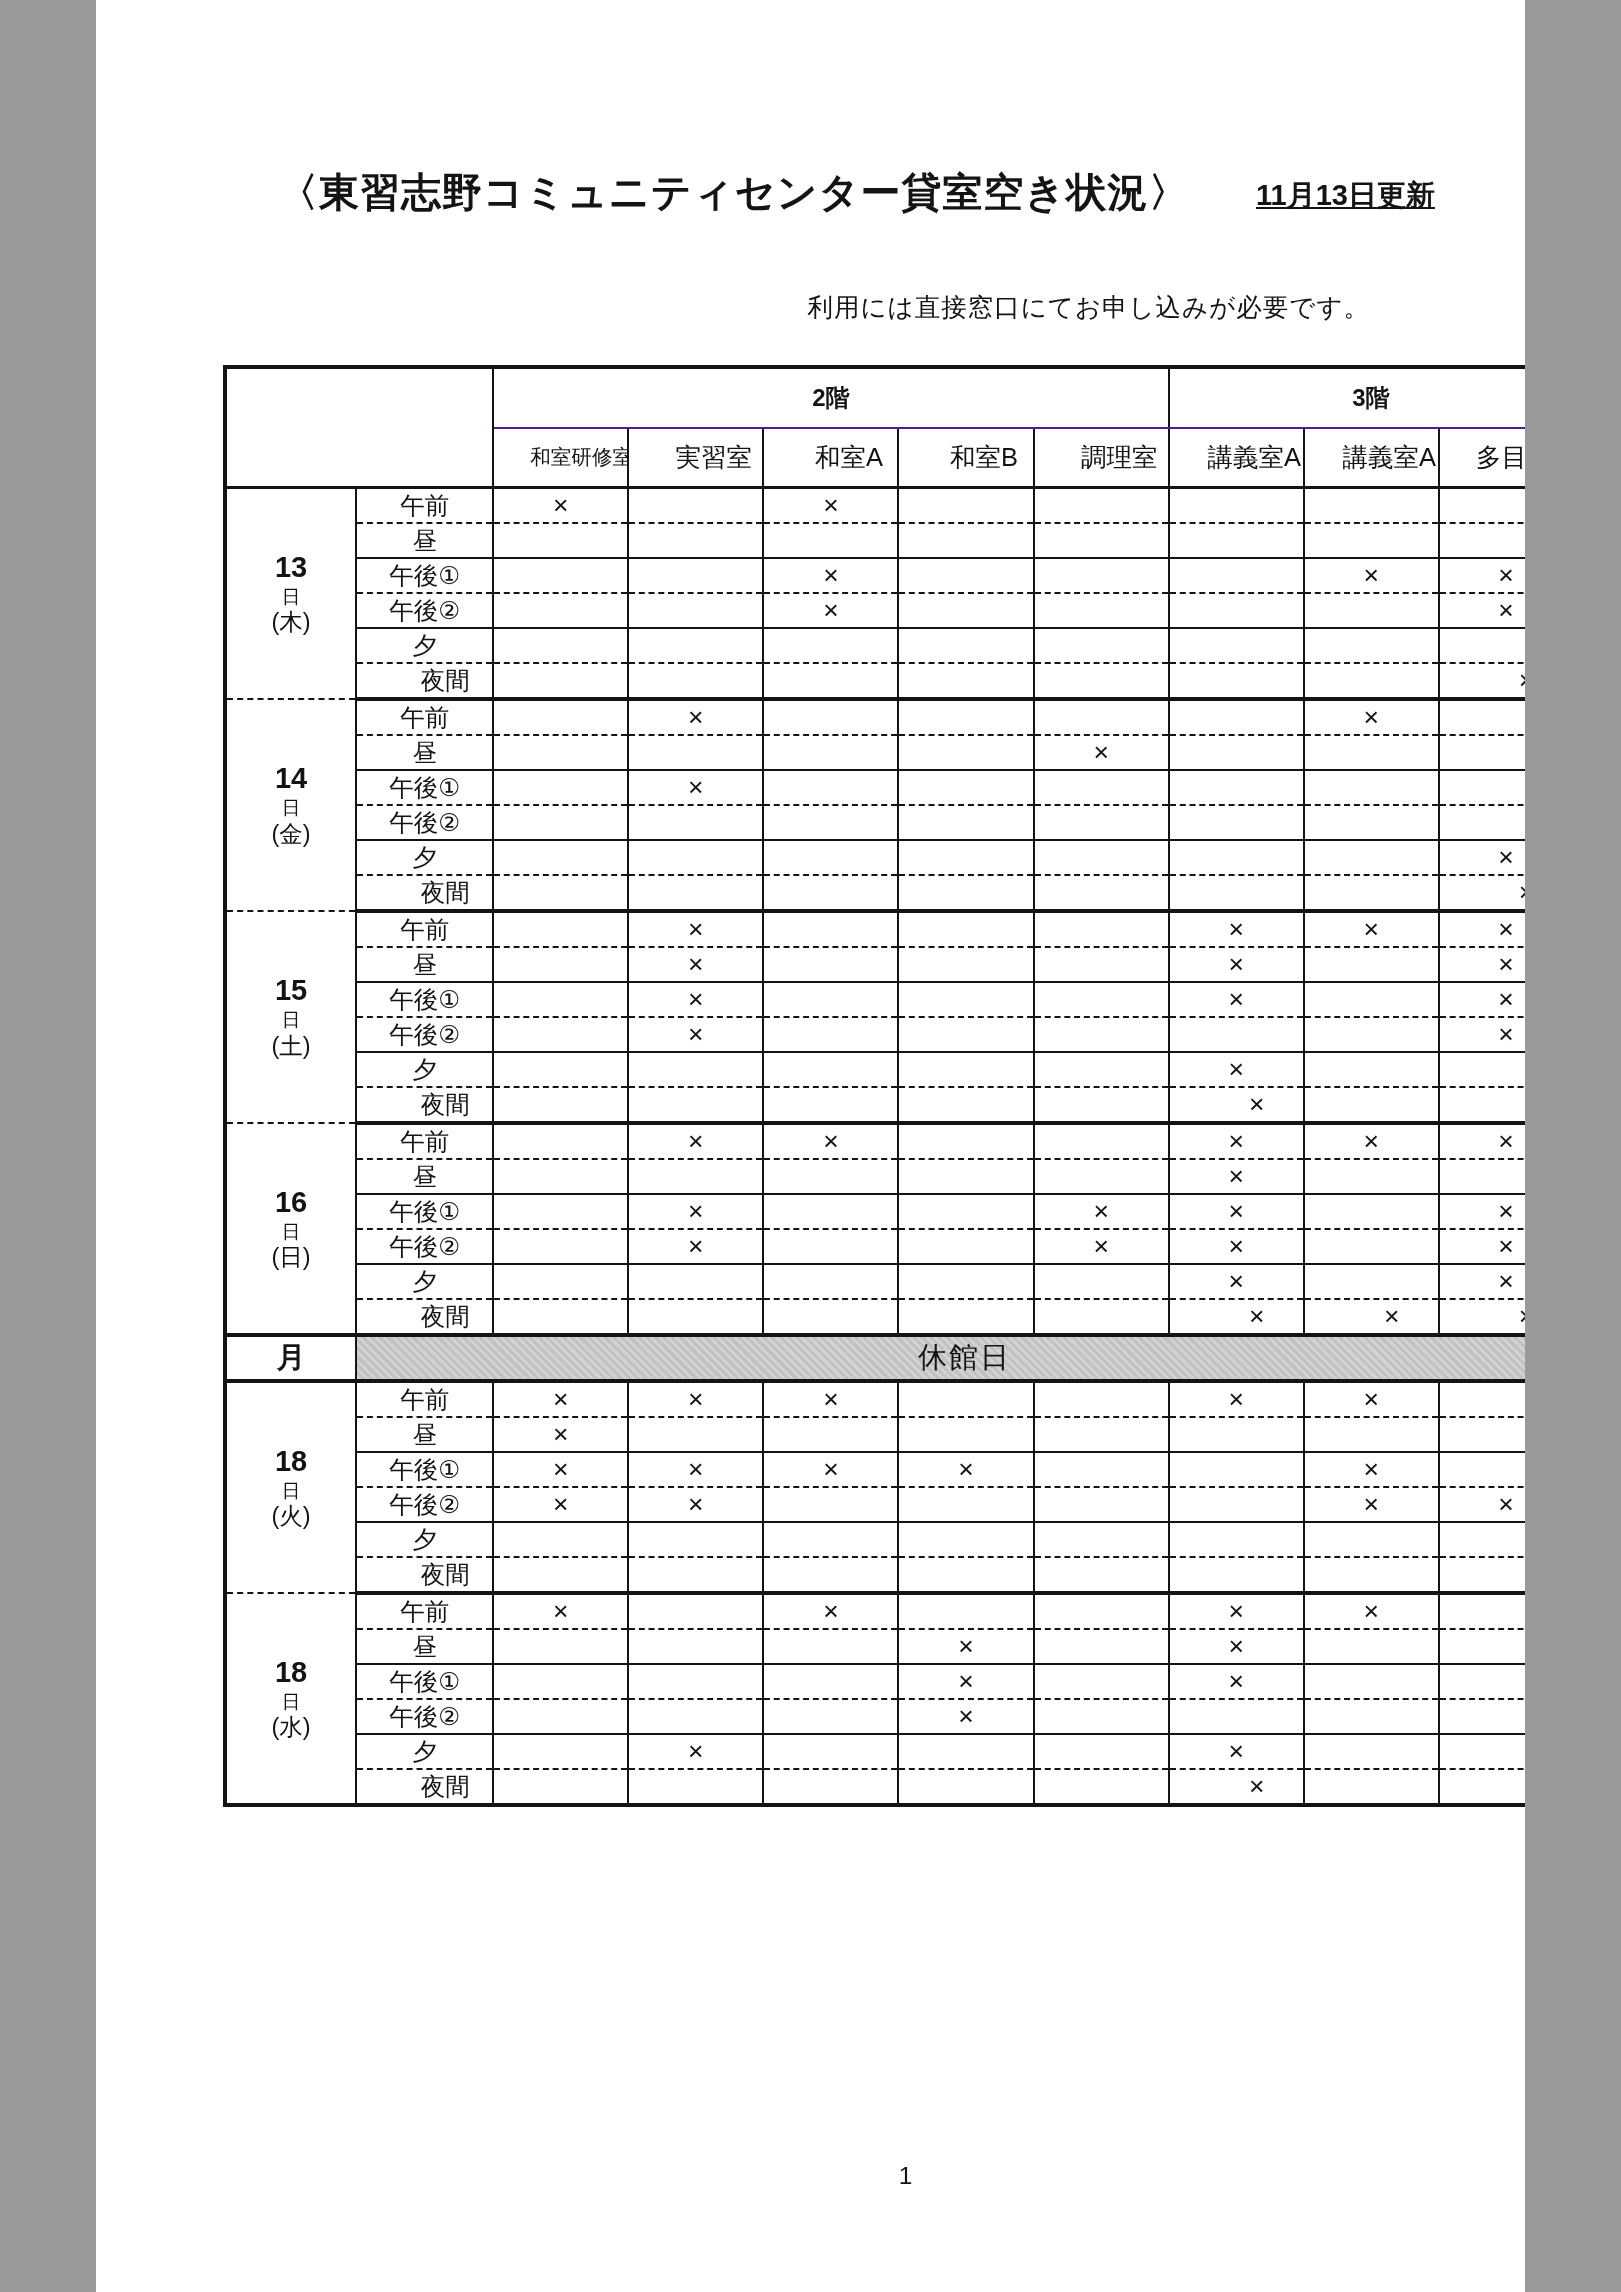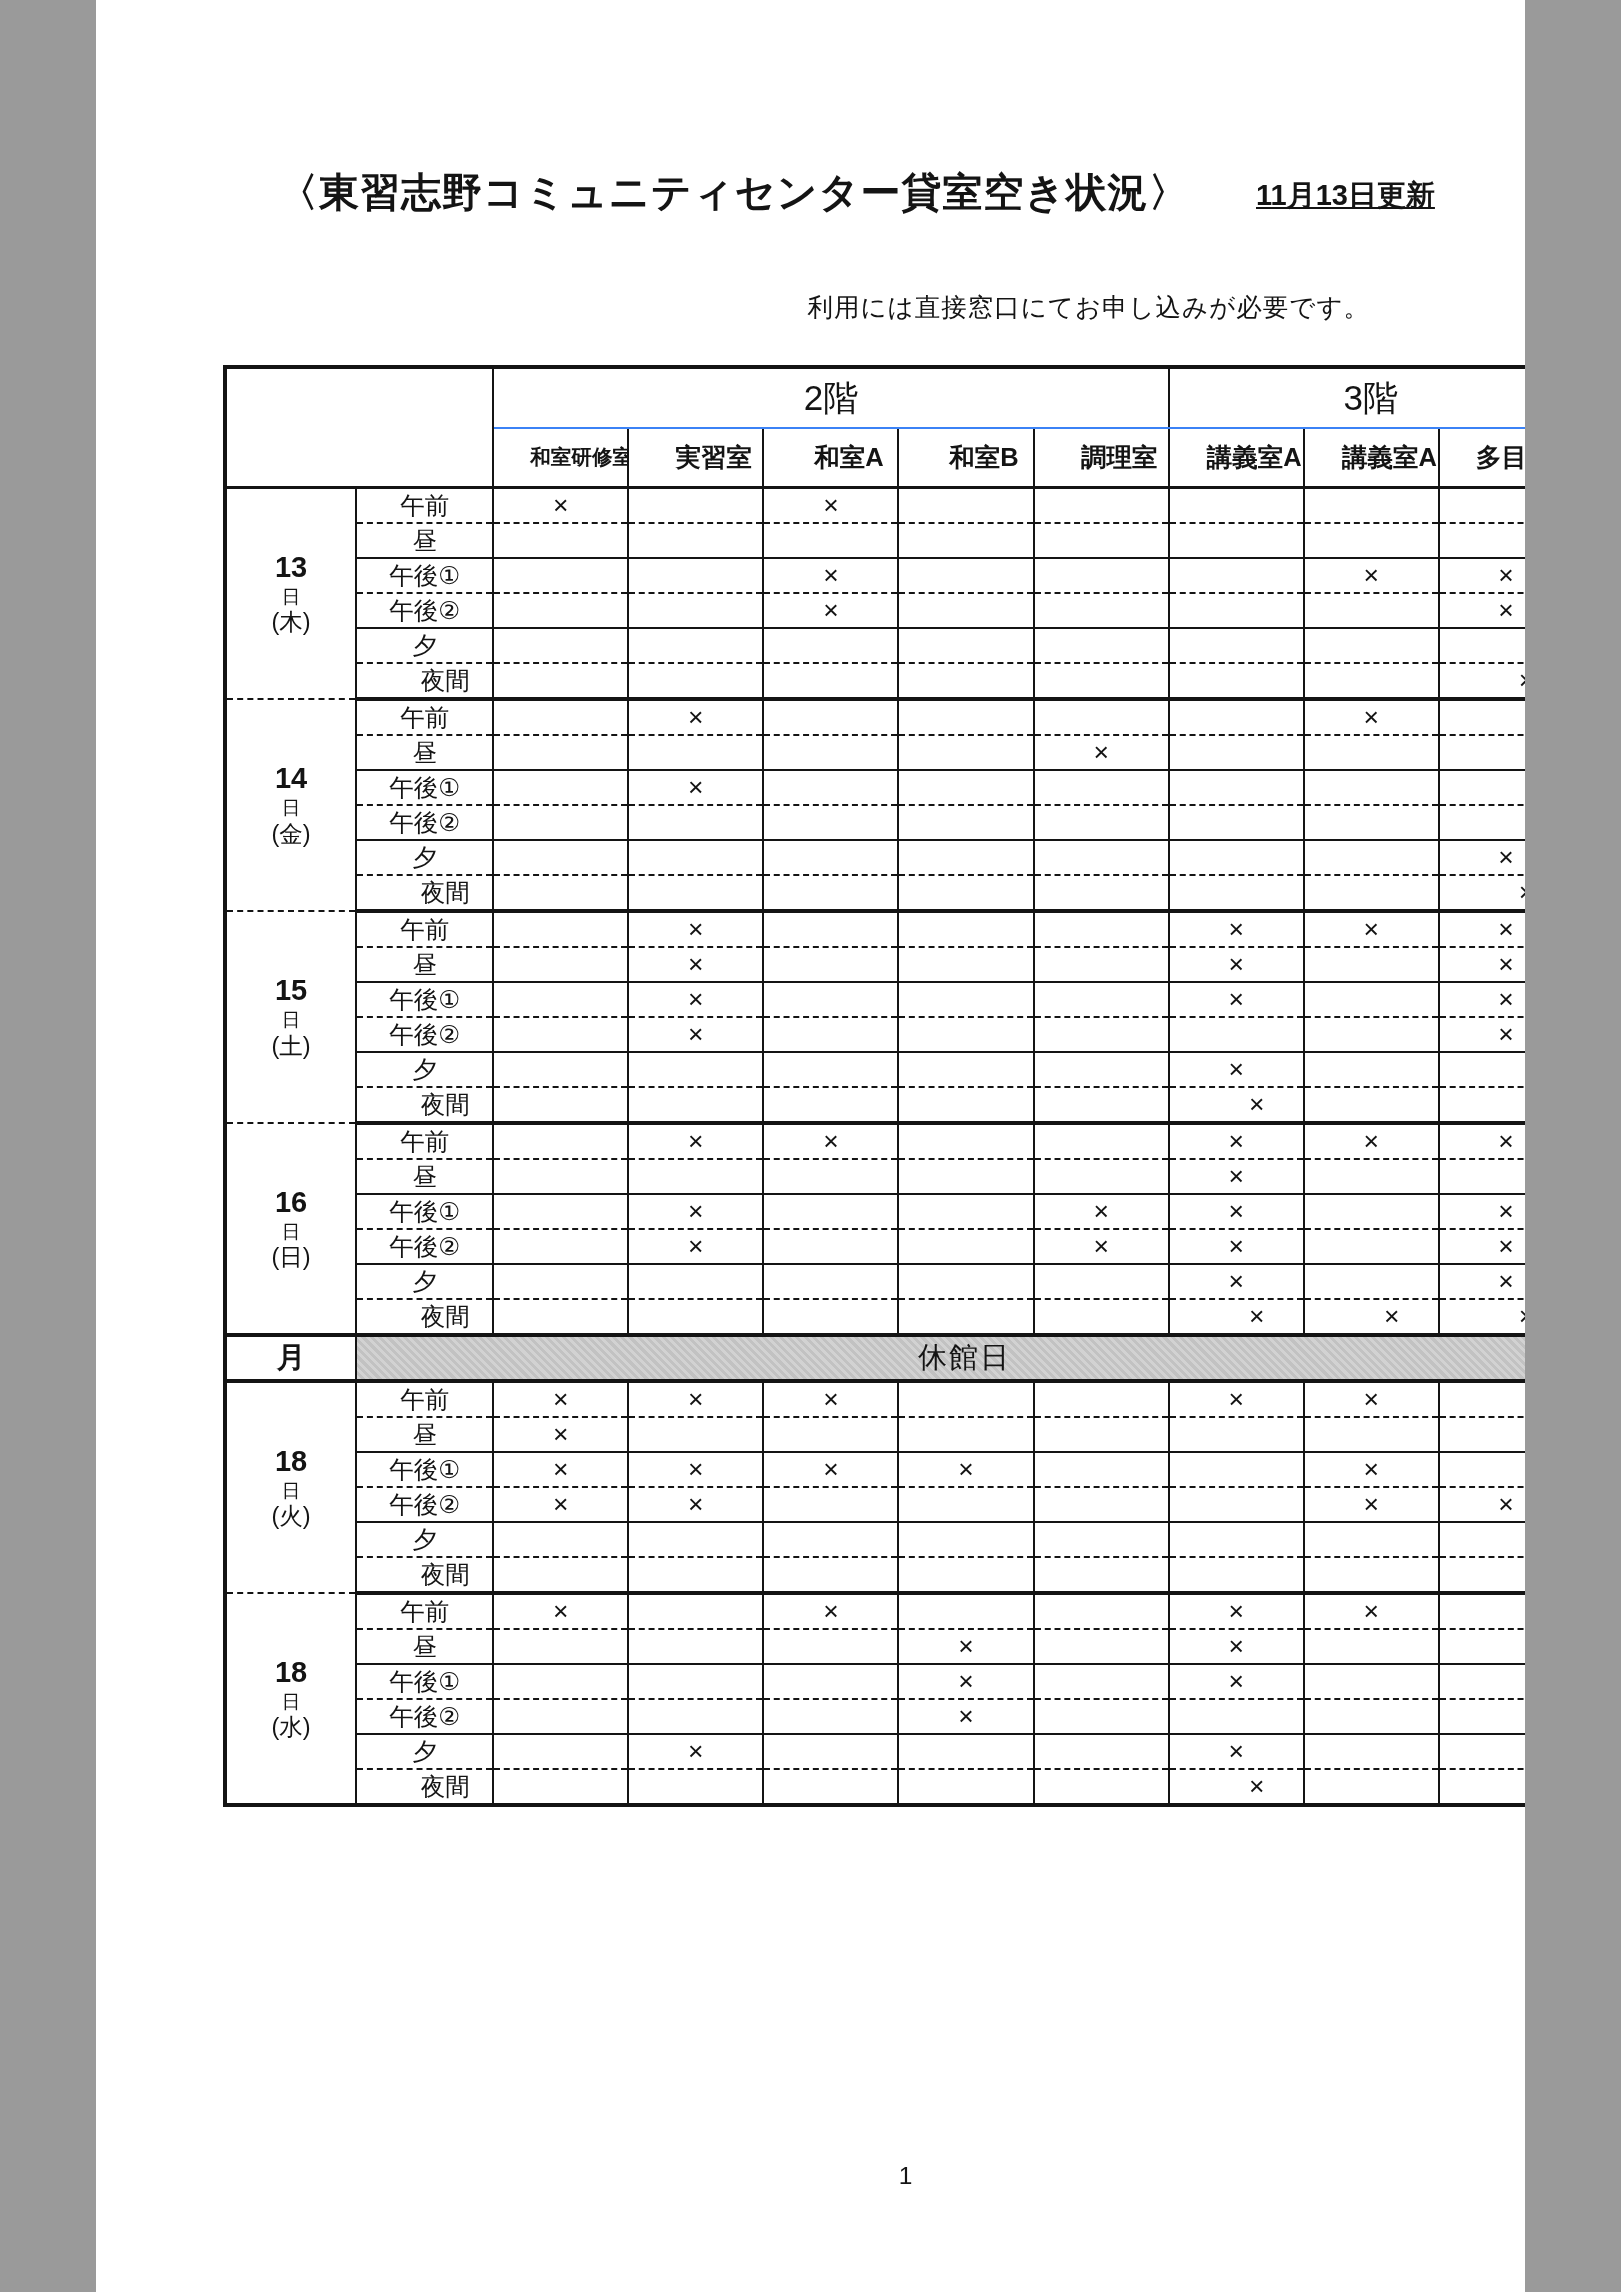--- a/index.html
+++ b/index.html
@@ -37,25 +37,25 @@
     border-right:2px solid #141414;
     text-align:center; vertical-align:middle;
     overflow:hidden; white-space:nowrap;
   }
   
   th.corner {
     border-right:2.9px solid #141414;
     border-bottom:3.9px solid #141414;
   }
   th.floor {
-    height:61px; font-size:35px; font-weight:normal;
-    border-bottom:2px solid #3b82f6;
+    height:61px; font-size:24px; font-weight:bold;
+    border-bottom:2px solid #4c1d95;
   }
   th.room {
-    height:59px; font-size:25.5px; font-weight:bold;
+    height:59px; font-size:25.5px; font-weight:normal;
     border-bottom:3.9px solid #141414;
     padding-left:36px;
   }
   th.room.small { font-size:20.6px; }
   
   tbody td { height:34px; font-size:24.5px; }
   td.date-cell {
     font-size:21.6px; line-height:1.25;
     border-bottom:4.9px solid #141414;
     border-right:2px solid #141414;

